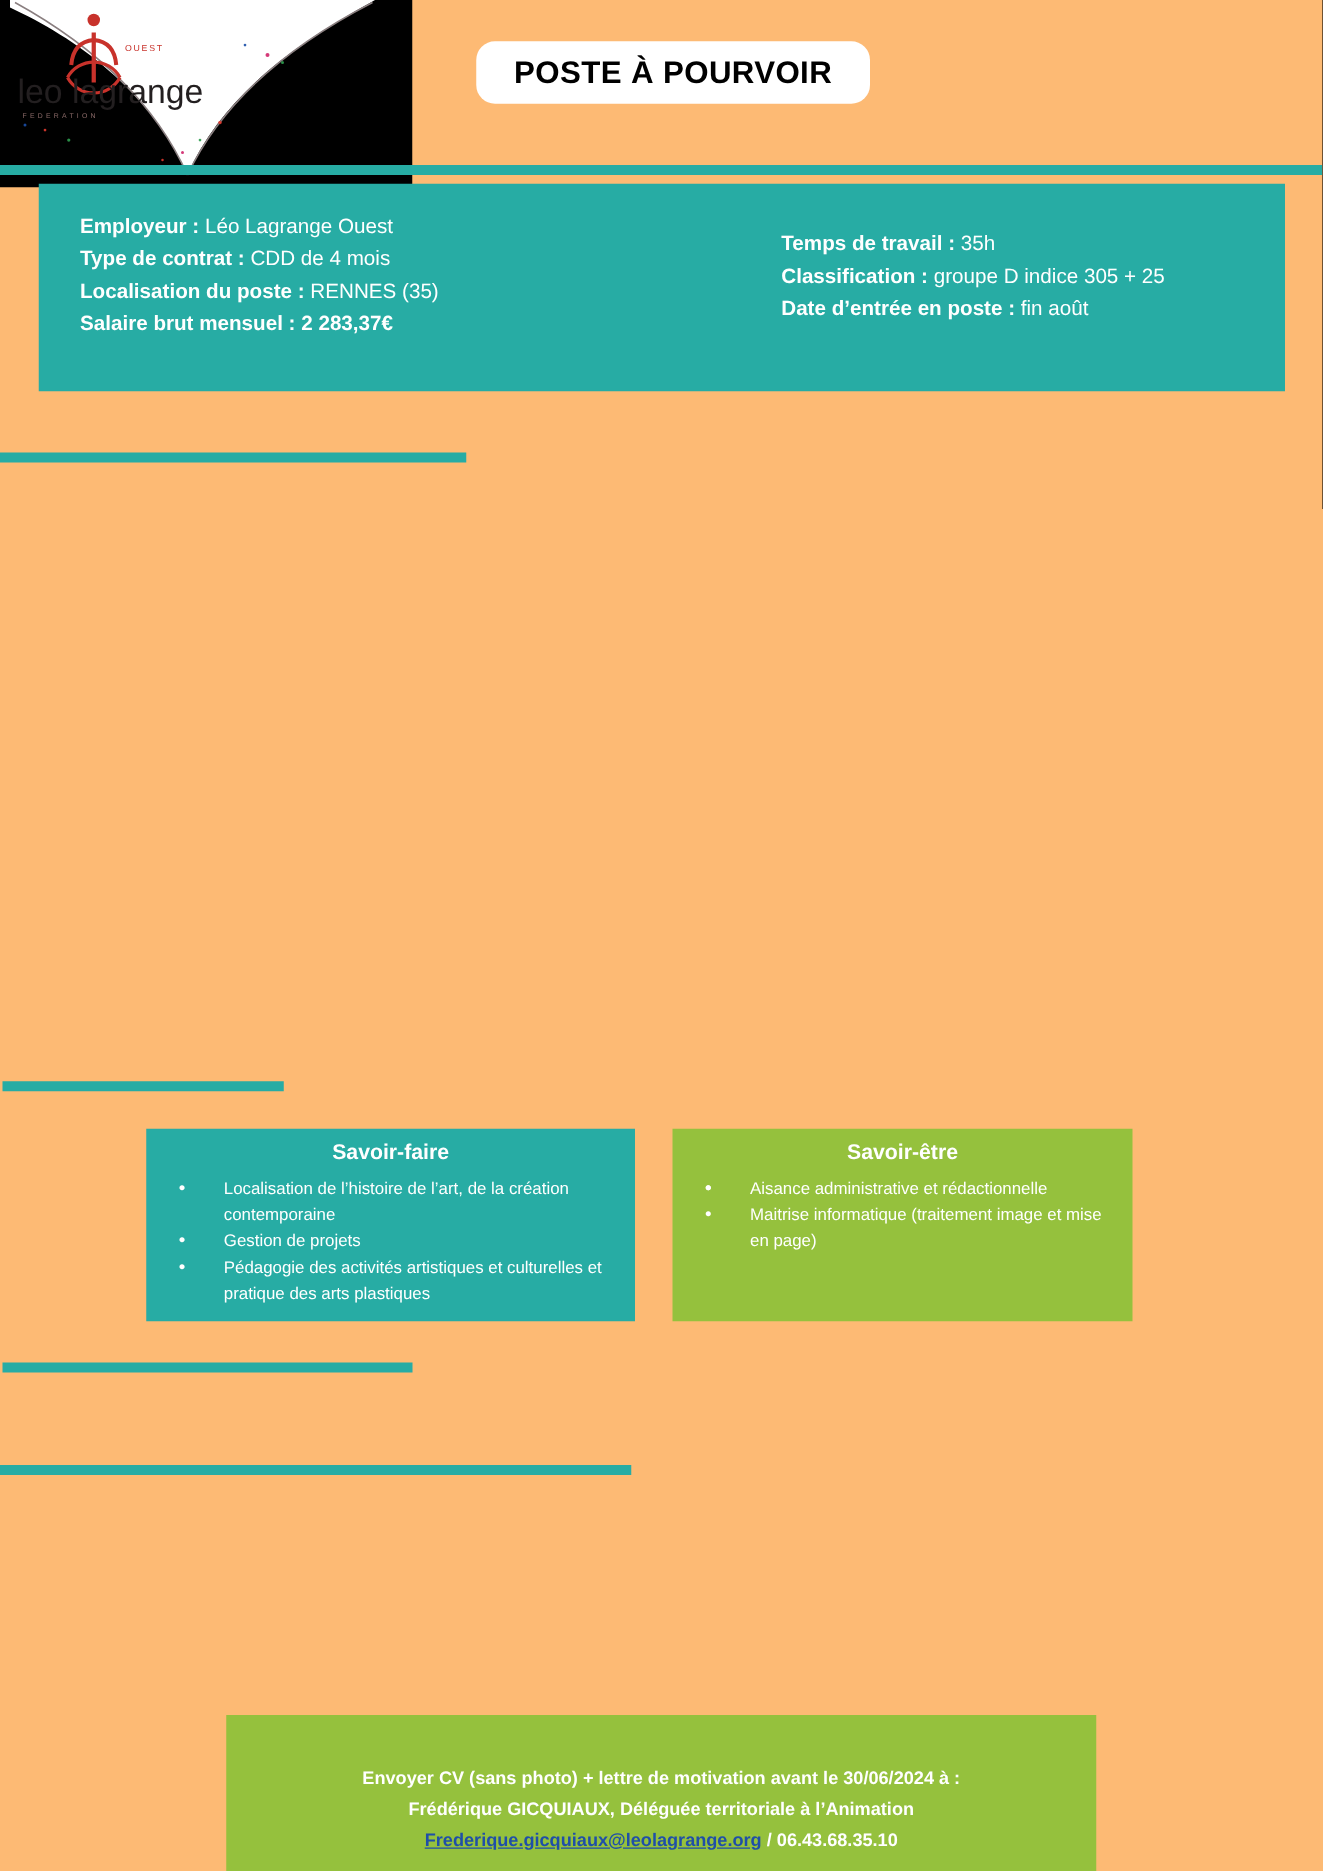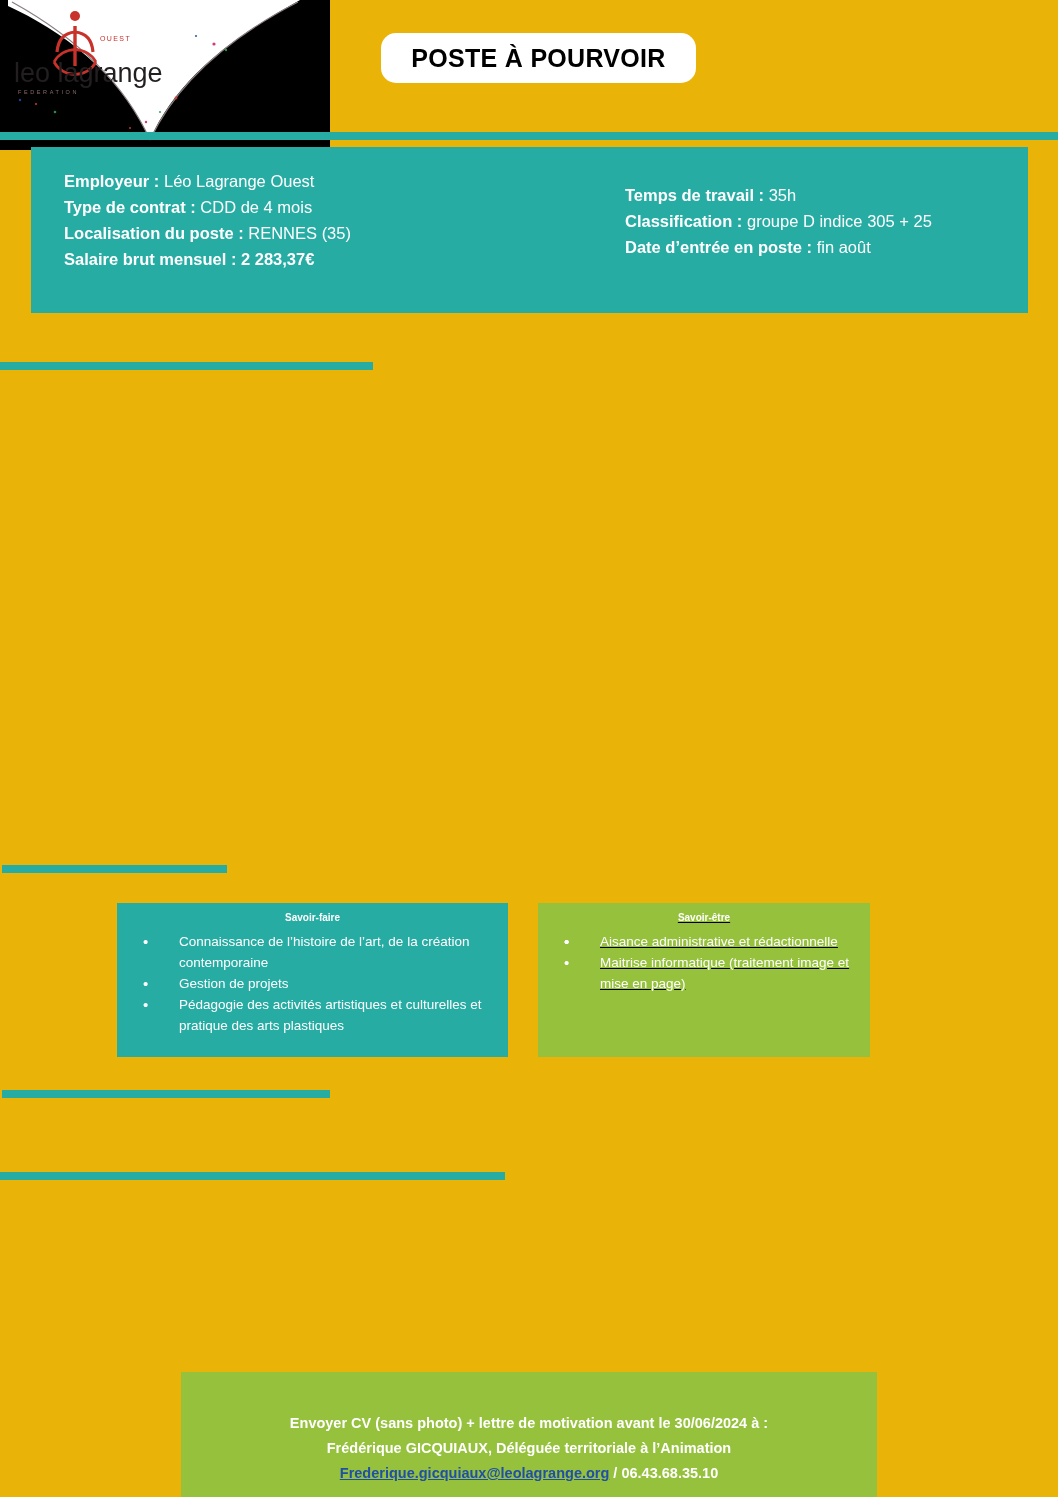--- a/index.html
+++ b/index.html
@@ -8,21 +8,21 @@
     padding: 0;
     background: #000000;
   }
   body {
     font-family: "Liberation Sans", sans-serif;
   }
   .page {
     position: relative;
     width: 1058px;
     height: 1497px;
-    background: #eab308;
+    background: #fdba74;
     overflow: hidden;
   }
 
   
   .logo-graphic {
     position: absolute;
     left: 0;
     top: 0;
     width: 330px;
     height: 150px;
@@ -110,27 +110,26 @@
     height: 154px;
     overflow: hidden;
   }
   .skill-box.savoir-faire {
     left: 117px;
     width: 391px;
     background: #27ACA4;
   }
   .skill-box.savoir-etre {
     left: 538px;
-    width: 332px;
+    width: 368px;
     background: #95C13D;
-    text-decoration: underline;
   }
   .skill-title {
     color: #ffffff;
-    font-size: 10px;
+    font-size: 17px;
     font-weight: bold;
     text-align: center;
     margin-top: 9px;
     margin-bottom: 8px;
   }
   ul.skill-list {
     margin: 0;
     padding: 0 18px 0 0;
     list-style: none;
   }
@@ -263,21 +262,21 @@
   <div class="rule rule-1"></div>
   <div class="rule rule-2"></div>
   <div class="rule rule-3"></div>
   <div class="rule rule-4"></div>
 
   <div class="skill-box savoir-faire">
     <div class="skill-title">Savoir-faire</div>
     <ul class="skill-list">
       <li>
         <span class="bullet">•</span>
-        <span>Connaissance de l’histoire de l’art, de la création contemporaine</span>
+        <span>Localisation de l’histoire de l’art, de la création contemporaine</span>
       </li>
       <li>
         <span class="bullet">•</span>
         <span>Gestion de projets</span>
       </li>
       <li>
         <span class="bullet">•</span>
         <span>Pédagogie des activités artistiques et culturelles et pratique des arts plastiques</span>
       </li>
     </ul>

